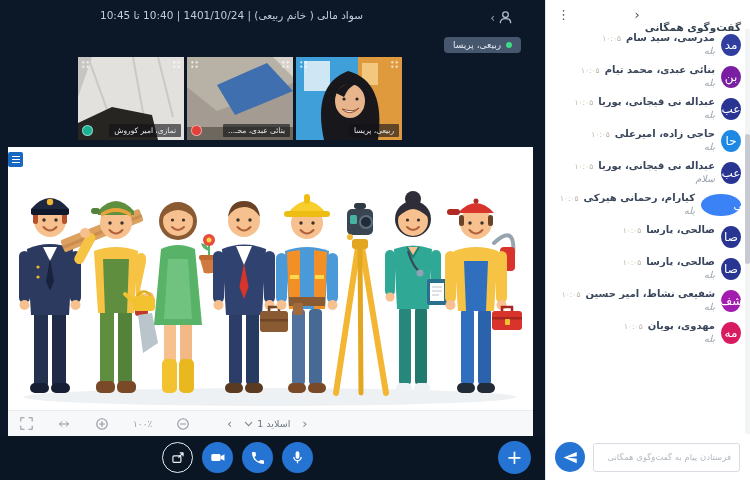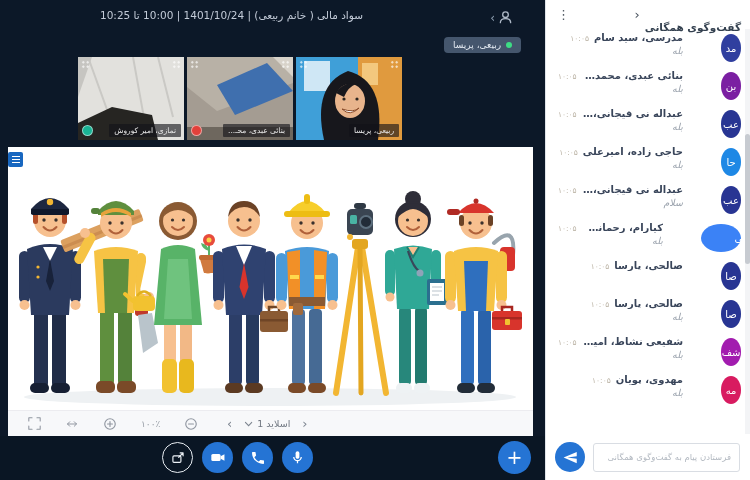--- a/index.html
+++ b/index.html
@@ -31,21 +31,21 @@
 
   
   .canvas { position:absolute; top:147px; left:8px; width:525px; height:263px; background:#fff; }
   .canvas svg.slide { display:block; width:100%; height:100%; }
   .canvas-handle { position:absolute; top:5px; left:0; width:15px; height:15px; background:#1867c0; border-radius:2px;
     display:flex; align-items:center; justify-content:center; cursor:pointer; }
   .canvas-handle span { display:block; width:8px; height:1.6px; background:#fff; box-shadow:0 -3px 0 #fff, 0 3px 0 #fff; }
 
   
   .wb-toolbar { position:absolute; top:410px; left:8px; width:525px; height:26px; background:#f7f8fa;
-    border-top:1px solid #ececf0; display:flex; align-items:center; padding:0 20px; }
+    border-top:1px solid #ececf0; display:flex; align-items:center; padding:0 12px; }
   .tool-group { display:flex; align-items:center; gap:24px; }
   .tool-btn { display:flex; align-items:center; cursor:pointer; }
   .tool-btn svg { stroke:#9096a0; fill:none; stroke-width:1.3; stroke-linecap:round; stroke-linejoin:round; }
   .zoom-label { font-size:9px; color:#9aa0a8; letter-spacing:.5px; }
   .slide-nav { position:absolute; left:50%; transform:translateX(-54%); display:flex; align-items:center; gap:12px; }
   .nav-chev { color:#7d8590; font-size:13px; line-height:1; cursor:pointer; font-family:"DejaVu Sans",sans-serif; }
   .slide-select { display:flex; align-items:center; gap:5px; cursor:pointer; }
   .slide-select .lbl { font-size:9.5px; color:#6f7680; }
 
   
@@ -62,22 +62,22 @@
   .chat-header { height:29px; display:flex; align-items:center; direction:rtl; padding:0 9px; }
   .chat-title-wrap { display:flex; align-items:center; gap:5px; }
   .chat-title { font-size:10.5px; font-weight:bold; color:#33404f;margin-top:24px; }
   .chat-back { color:#46505c; font-size:13px; line-height:1; cursor:pointer; }
   .chat-header .spacer { flex:1; }
   .kebab { color:#555d66; font-size:13px; cursor:pointer; padding:0 2px; }
 
   .messages { position:absolute; top:29px; bottom:46px; left:0; right:0; overflow:hidden;
     direction:rtl; padding:3px 9px 0 12px; }
   .msg { display:flex; gap:6px; margin-bottom:8px; }
-  .avatar { width:20px; height:28px; border-radius:50%; background:#283593; color:#fff; font-size:10px;
-    display:flex; align-items:center; justify-content:center; flex:none; margin-top:2px;margin-left:32px; }
+  .avatar { width:20px; height:22px; border-radius:50%; background:#283593; color:#fff; font-size:12px;
+    display:flex; align-items:center; justify-content:center; flex:none; margin-top:2px; }
   .msg-body { flex:1; min-width:0; }
   .msg-head { display:flex; align-items:baseline; gap:5px; }
   .msg-name { font-size:10px; font-weight:bold; color:#39455a; white-space:nowrap; overflow:hidden; text-overflow:ellipsis; }
   .msg-time { font-size:7.5px; color:#bcb4a6; flex:none; }
   .msg-text { font-size:9.5px; color:#98a0ab; margin-top:2px;font-style:italic; }
 
   .chat-scrollbar { position:absolute; top:29px; bottom:46px; right:0; width:5px; background:#f3f4f6; }
   .chat-scroll-thumb { position:absolute; top:105px; height:130px; width:5px; background:#c7cbd1; border-radius:3px; cursor:pointer; }
 
   .chat-input-bar { position:absolute; bottom:0; left:0; right:0; height:46px; background:#fff;
@@ -88,21 +88,21 @@
   .send-btn { width:30px; height:30px; border-radius:50%; background:#2574d4; flex:none;
     display:flex; align-items:center; justify-content:center; cursor:pointer; }
 </style>
 </head>
 <body>
 
 <div class="app">
 
   <div class="main">
 
-    <div class="main-title">سواد مالی ( خانم ربیعی) | 1401/10/24 | 10:00 تا 10:25</div>
+    <div class="main-title">سواد مالی ( خانم ربیعی) | 1401/10/24 | 10:40 تا 10:45</div>
 
     <div class="participants-toggle">
       <span class="chev">‹</span>
       <svg width="15" height="15" viewBox="0 0 16 16">
         <circle cx="8" cy="5" r="3" fill="none" stroke="#aeb9c7" stroke-width="1.4"></circle>
         <path d="M2.5 13.5c0-3 2.6-4.4 5.5-4.4s5.5 1.4 5.5 4.4" fill="none" stroke="#aeb9c7" stroke-width="1.4" stroke-linecap="round"></path>
       </svg>
     </div>
 
     <div class="speaker-badge">

